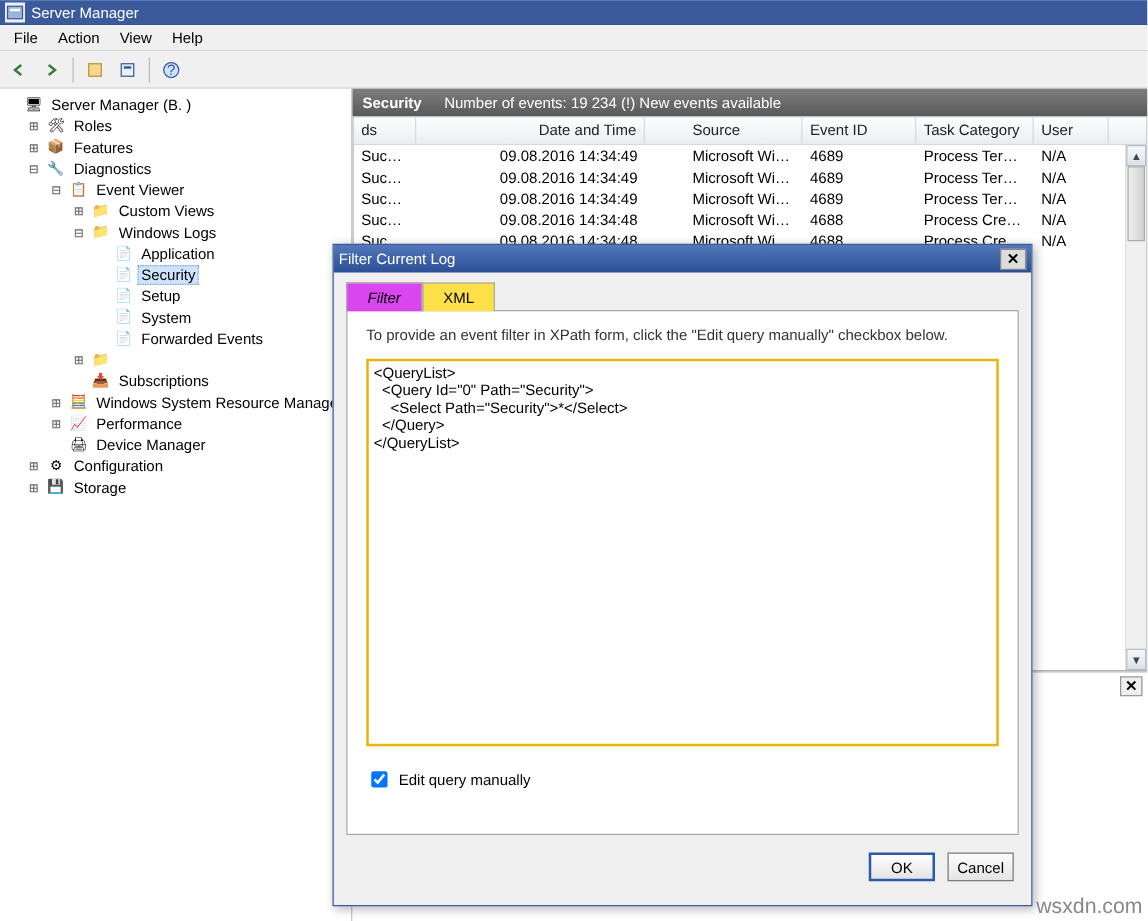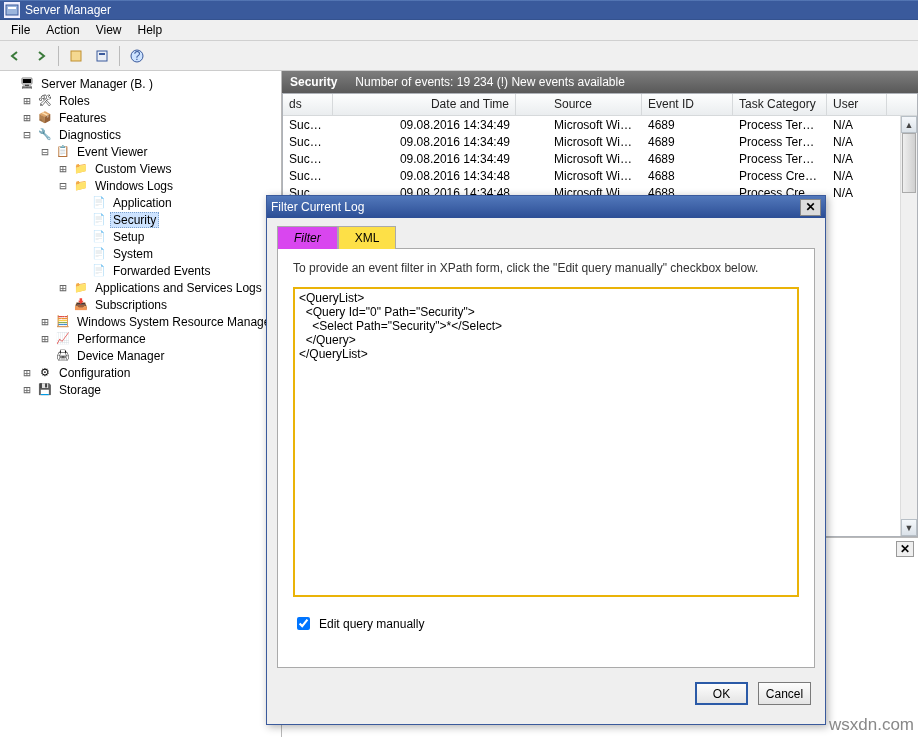--- a/index.html
+++ b/index.html
@@ -173,21 +173,20 @@
         <span class="lbl">System</span>
       </div>
     <div class="tree-node indent-4">
         <span class="tw"></span>
         <span class="ic">📄</span>
         <span class="lbl">Forwarded Events</span>
       </div>
     <div class="tree-node indent-3">
         <span class="tw">⊞</span>
         <span class="ic">📁</span>
-        <span class="lbl">Applications and Services Logs</span>
       </div>
     <div class="tree-node indent-3">
         <span class="tw"></span>
         <span class="ic">📥</span>
         <span class="lbl">Subscriptions</span>
       </div>
     <div class="tree-node indent-2">
         <span class="tw">⊞</span>
         <span class="ic">🧮</span>
         <span class="lbl">Windows System Resource Manager</span>

